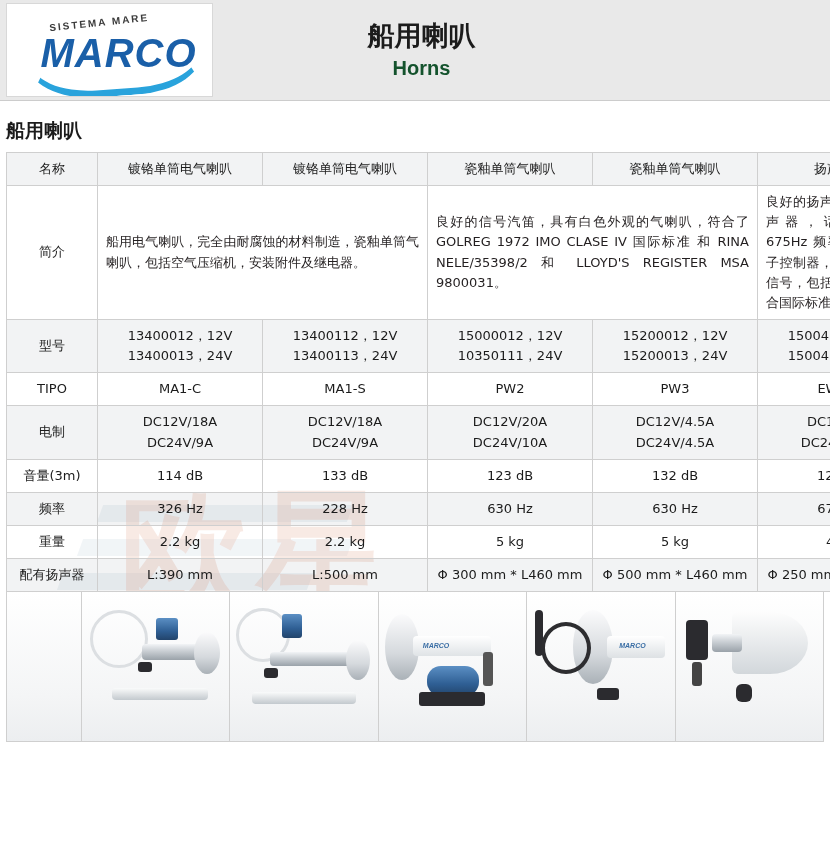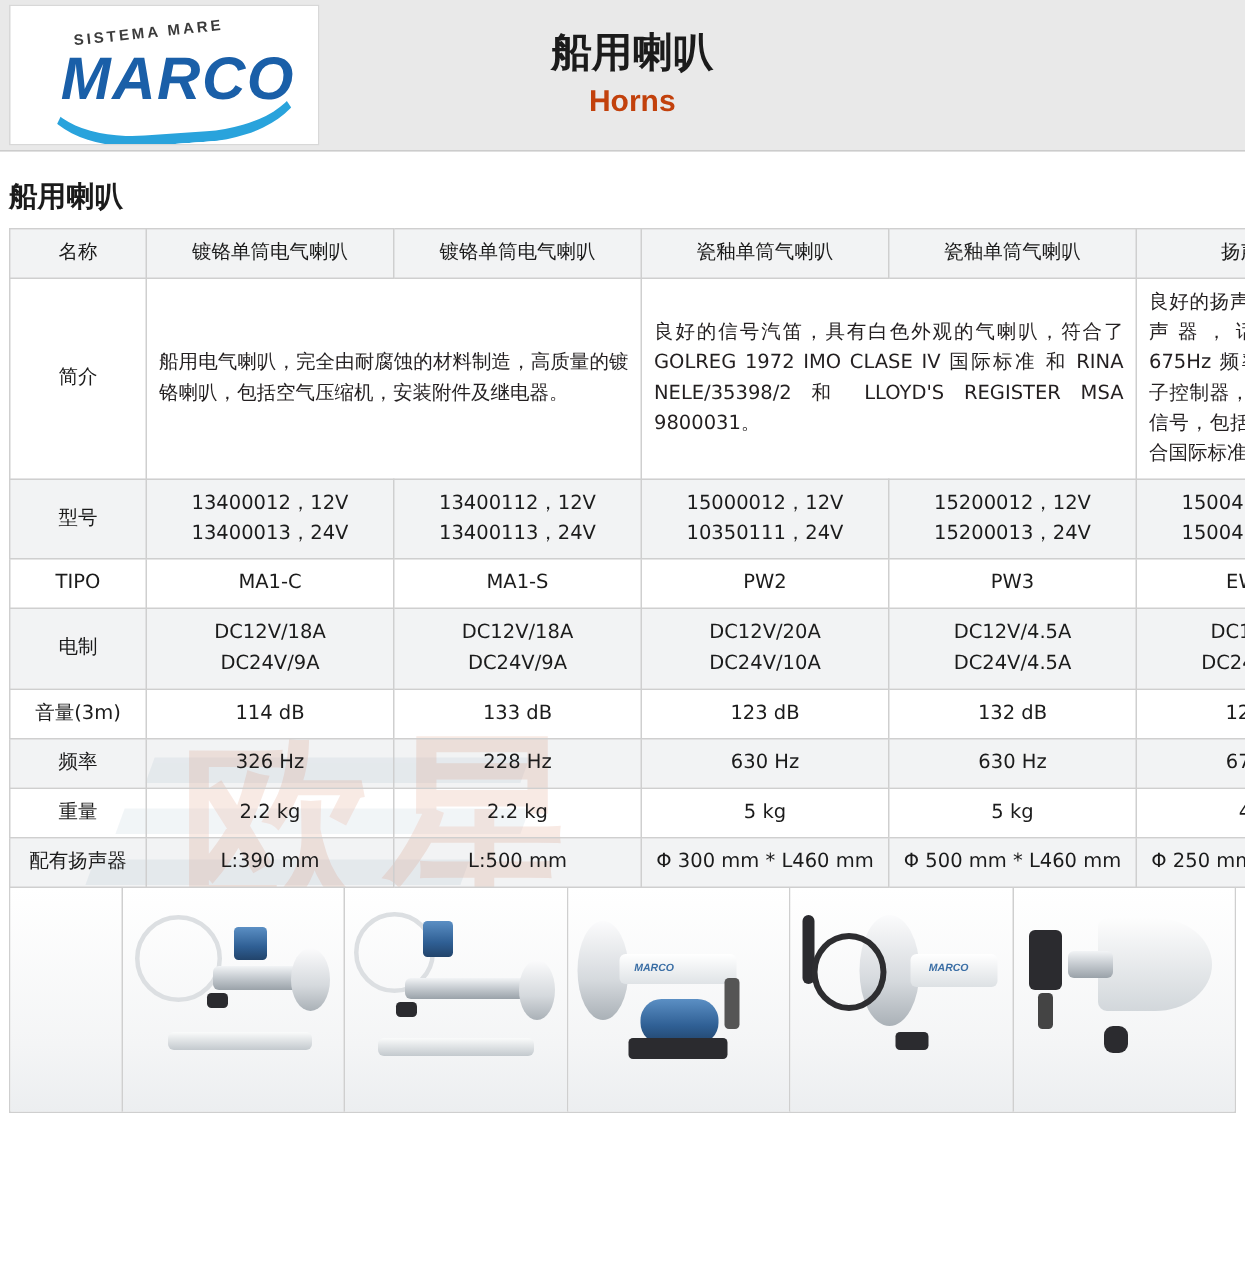--- a/index.html
+++ b/index.html
@@ -89,21 +89,21 @@
   .title-cn {
     font-size: 27px;
     font-weight: bold;
     color: #1b1b1b;
     line-height: 1.25;
     font-family: "DejaVu Sans", sans-serif;
   }
   .title-en {
     font-size: 20px;
     font-weight: bold;
-    color: #c2410c;
+    color: #14532d;
     line-height: 1.3;
     margin-top: 2px;
   }
 
   
   .section-title {
     font-size: 19px;
     font-weight: bold;
     color: #1b1b1b;
     padding: 17px 0 8px 6px;
@@ -299,21 +299,21 @@
         <td class="rowlabel">名称</td>
         <td class="col">镀铬单筒电气喇叭</td>
         <td class="col">镀铬单筒电气喇叭</td>
         <td class="col">瓷釉单筒气喇叭</td>
         <td class="col">瓷釉单筒气喇叭</td>
         <td class="col">扬声喇叭</td>
       </tr>
 
       <tr class="white">
         <td class="rowlabel">简介</td>
-        <td class="desc" colspan="2">船用电气喇叭，完全由耐腐蚀的材料制造，高质量的镀铬喇叭，包括空气压缩机，安装附件及继电器。</td>
+        <td class="desc" colspan="2">船用电气喇叭，完全由耐腐蚀的材料制造，瓷釉单筒气喇叭，包括空气压缩机，安装附件及继电器。</td>
         <td class="desc" colspan="2">良好的信号汽笛，具有白色外观的气喇叭，符合了 GOLREG 1972 IMO CLASE IV 国际标准 和 RINA NELE/35398/2 和 LLOYD'S REGISTER MSA 9800031。</td>
         <td class="desc">良好的扬声喇叭，配有扬声器，话筒和具有 675Hz 频率发生器的电子控制器，可以手动增强信号，包括装配附件，符合国际标准。</td>
       </tr>
 
       <tr class="shade">
         <td class="rowlabel">型号</td>
         <td class="col">
           <span class="modelline">13400012，12V</span>
           <span class="modelline">13400013，24V</span>
         </td>

